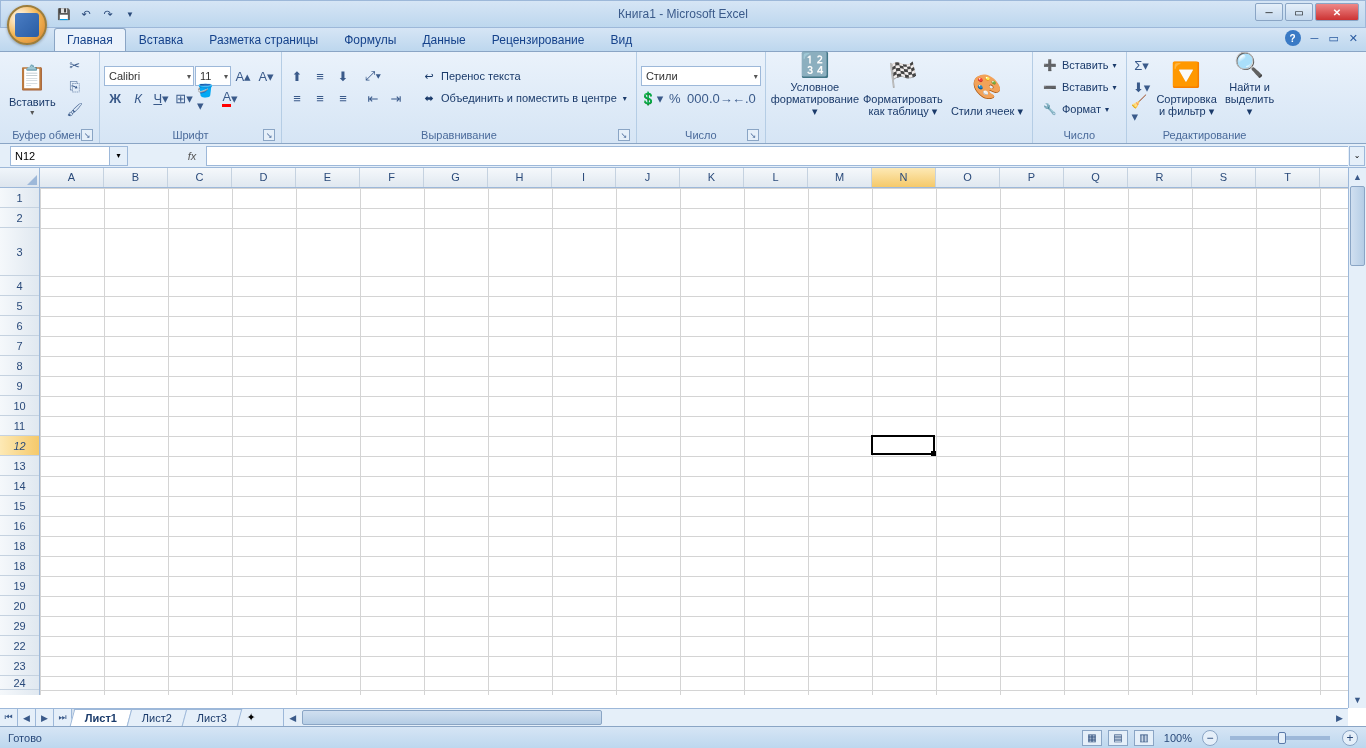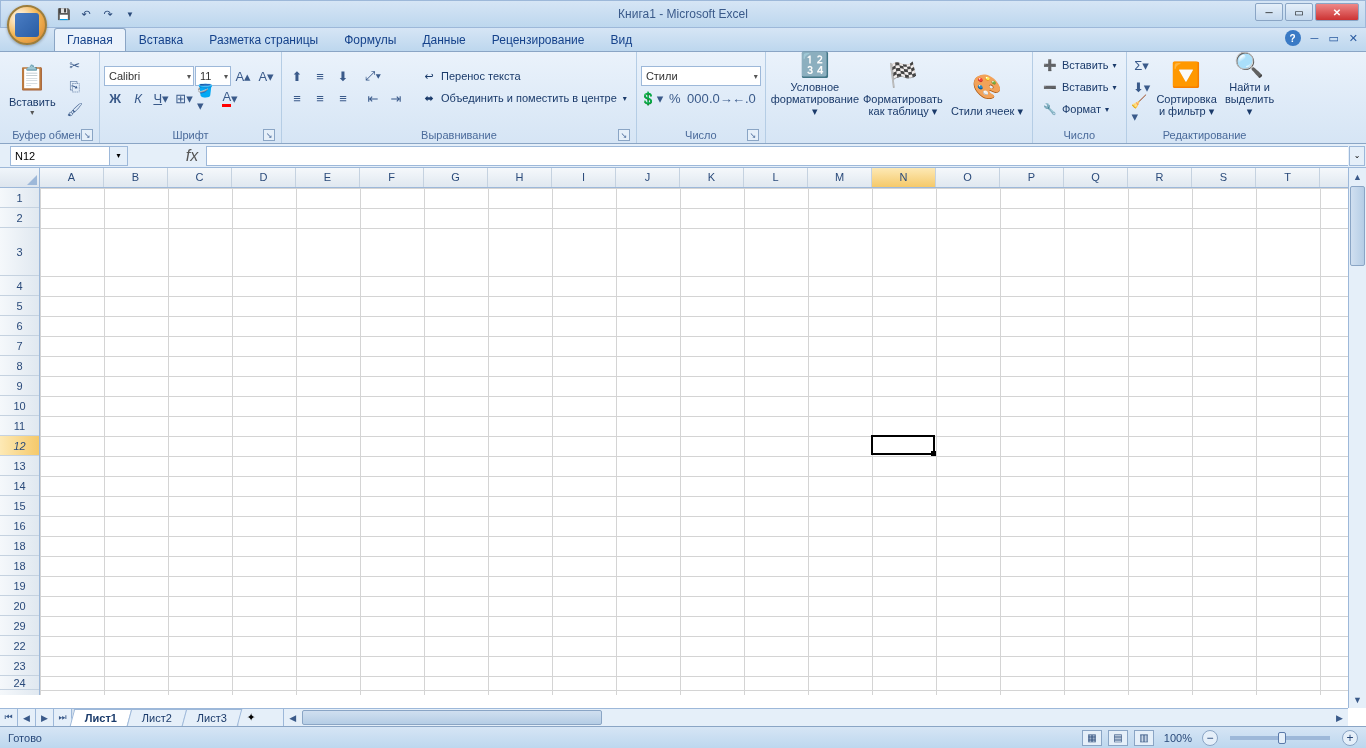--- a/index.html
+++ b/index.html
@@ -43,21 +43,21 @@
 .row-btns { display: flex; gap: 1px; }
 .col-stack { display: flex; flex-direction: column; gap: 2px; height: 66px; justify-content: center; }
 
 .mid-btn { height: 20px; display: flex; align-items: center; gap: 4px; padding: 0 4px; cursor: pointer; border: 1px solid transparent; color: #1a3a6a; font-size: 11px; }
 .mid-btn .ico { width: 16px; height: 16px; display: flex; align-items: center; justify-content: center; }
 
 
 .fbar { height: 24px; background: #e5eff9; display: flex; align-items: center; border-bottom: 1px solid #9db8d9; }
 .namebox { width: 100px; height: 20px; border: 1px solid #9db8d9; background: #fff; margin-left: 10px; padding: 0 4px; display: flex; align-items: center; font-size: 11px; }
 .namebox-arrow { width: 18px; height: 20px; border: 1px solid #9db8d9; border-left: none; background: #e5eff9; display: flex; align-items: center; justify-content: center; font-size: 8px; cursor: pointer; }
-.fx { width: 28px; text-align: center; font-style: italic; color: #555; cursor: pointer; font-size: 16px; margin-left: 50px; }
+.fx { width: 28px; text-align: center; font-style: italic; color: #555; cursor: pointer; font-size: 11px; margin-left: 50px; }
 .formula-input { flex: 1; height: 20px; border: 1px solid #9db8d9; border-right: none; background: #fff; margin-right: 18px; }
 .fbar-expand { width: 16px; height: 20px; border: 1px solid #9db8d9; background: #e5eff9; position: absolute; right: 1px; display: flex; align-items: center; justify-content: center; font-size: 8px; cursor: pointer; }
 
 
 .grid-area { position: relative; height: 527px; display: flex; flex-direction: column; }
 .col-headers { height: 20px; display: flex; background: linear-gradient(#f5f8fb,#e0e8f0); border-bottom: 1px solid #9db8d9; }
 .corner { width: 40px; border-right: 1px solid #9db8d9; background: linear-gradient(#f0f5fa,#dde5ee); position: relative; }
 .corner::after { content: ""; position: absolute; right: 2px; bottom: 2px; border: 5px solid transparent; border-bottom-color: #9db8d9; border-right-color: #9db8d9; }
 .col-h { border-right: 1px solid #c5d2e0; text-align: center; line-height: 19px; color: #2a4a7a; font-size: 11px; cursor: pointer; }
 .col-h.sel { background: linear-gradient(#fde9b5,#f5c96a); }

